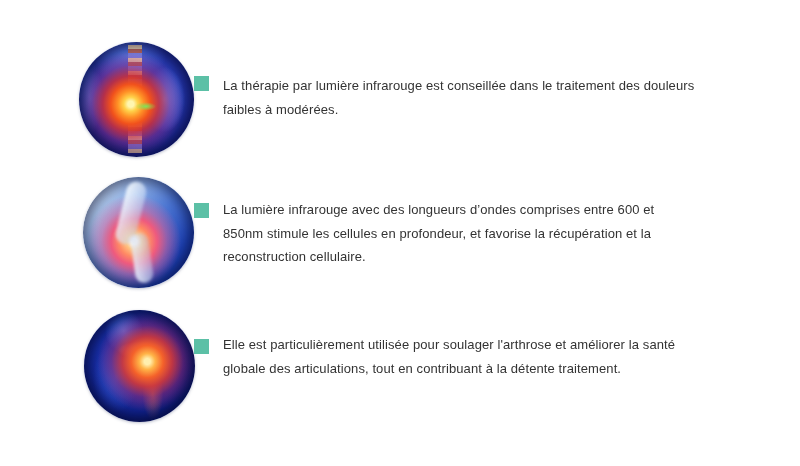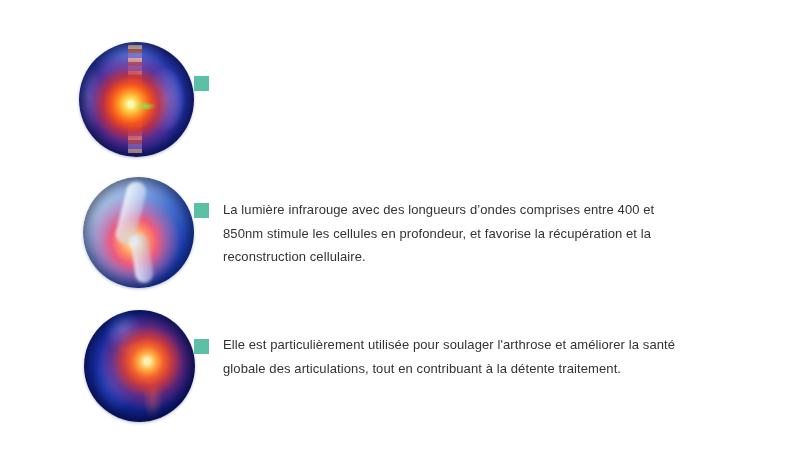--- a/index.html
+++ b/index.html
@@ -74,24 +74,26 @@
   }
   .t1{top:74px}.t2{top:198px}.t3{top:333px}
 </style>
 </head>
 <body>
 
 <main class="page">
 
   <figure class="circle c1"></figure>
   <span class="bullet b1"></span>
+  <p class="text t1">La thérapie par lumière infrarouge est conseillée dans le traitement des douleurs
+faibles à modérées.</p>
 
   <figure class="circle c2"></figure>
   <span class="bullet b2"></span>
-  <p class="text t2">La lumière infrarouge avec des longueurs d’ondes comprises entre 400 et
+  <p class="text t2">La lumière infrarouge avec des longueurs d’ondes comprises entre 600 et
 850nm stimule les cellules en profondeur, et favorise la récupération et la
 reconstruction cellulaire.</p>
 
   <figure class="circle c3"></figure>
   <span class="bullet b3"></span>
   <p class="text t3">Elle est particulièrement utilisée pour soulager l'arthrose et améliorer la santé
 globale des articulations, tout en contribuant à la détente traitement.</p>
 
 </main>
 

